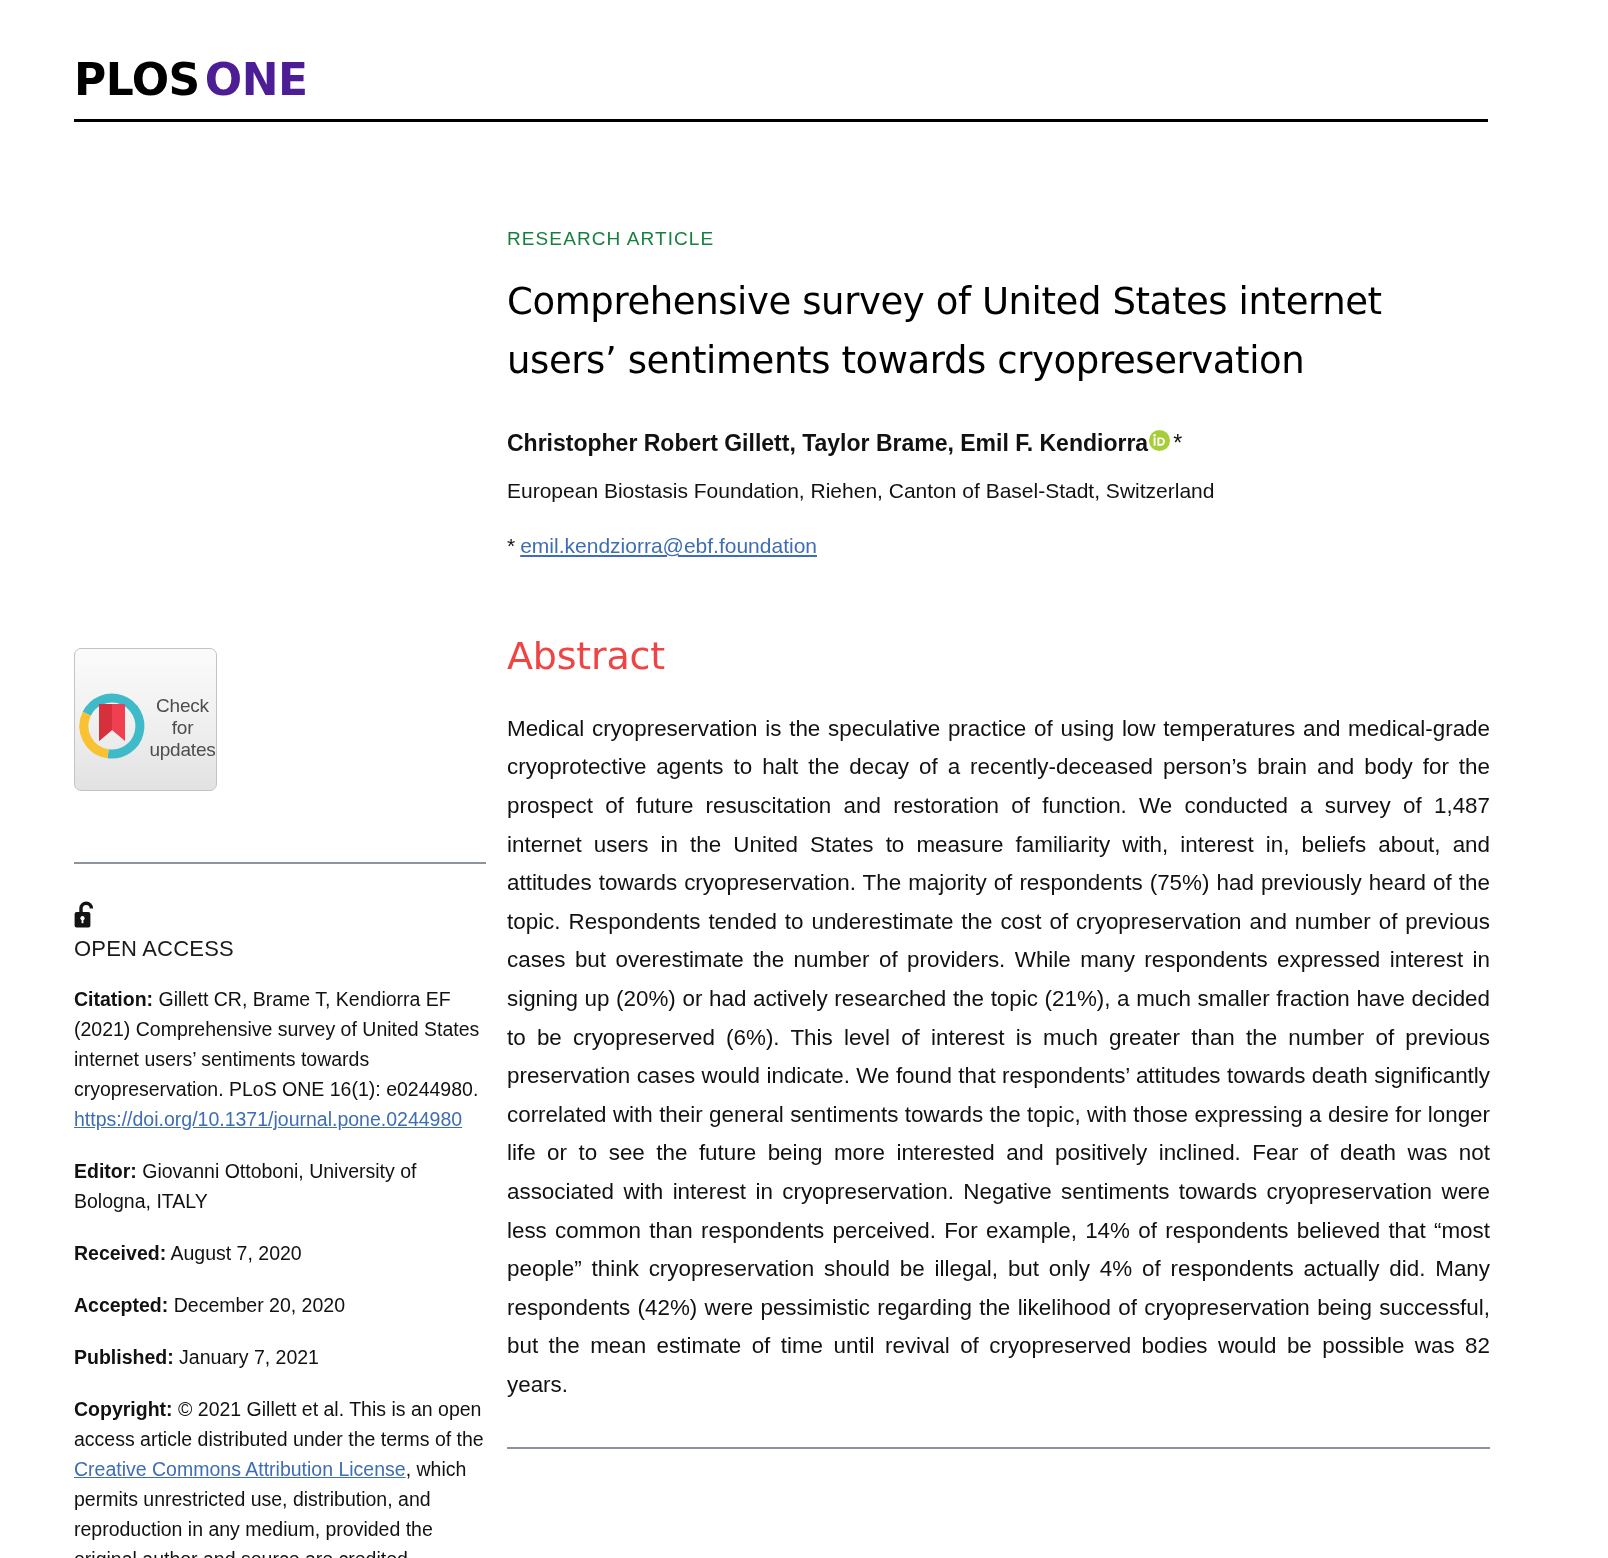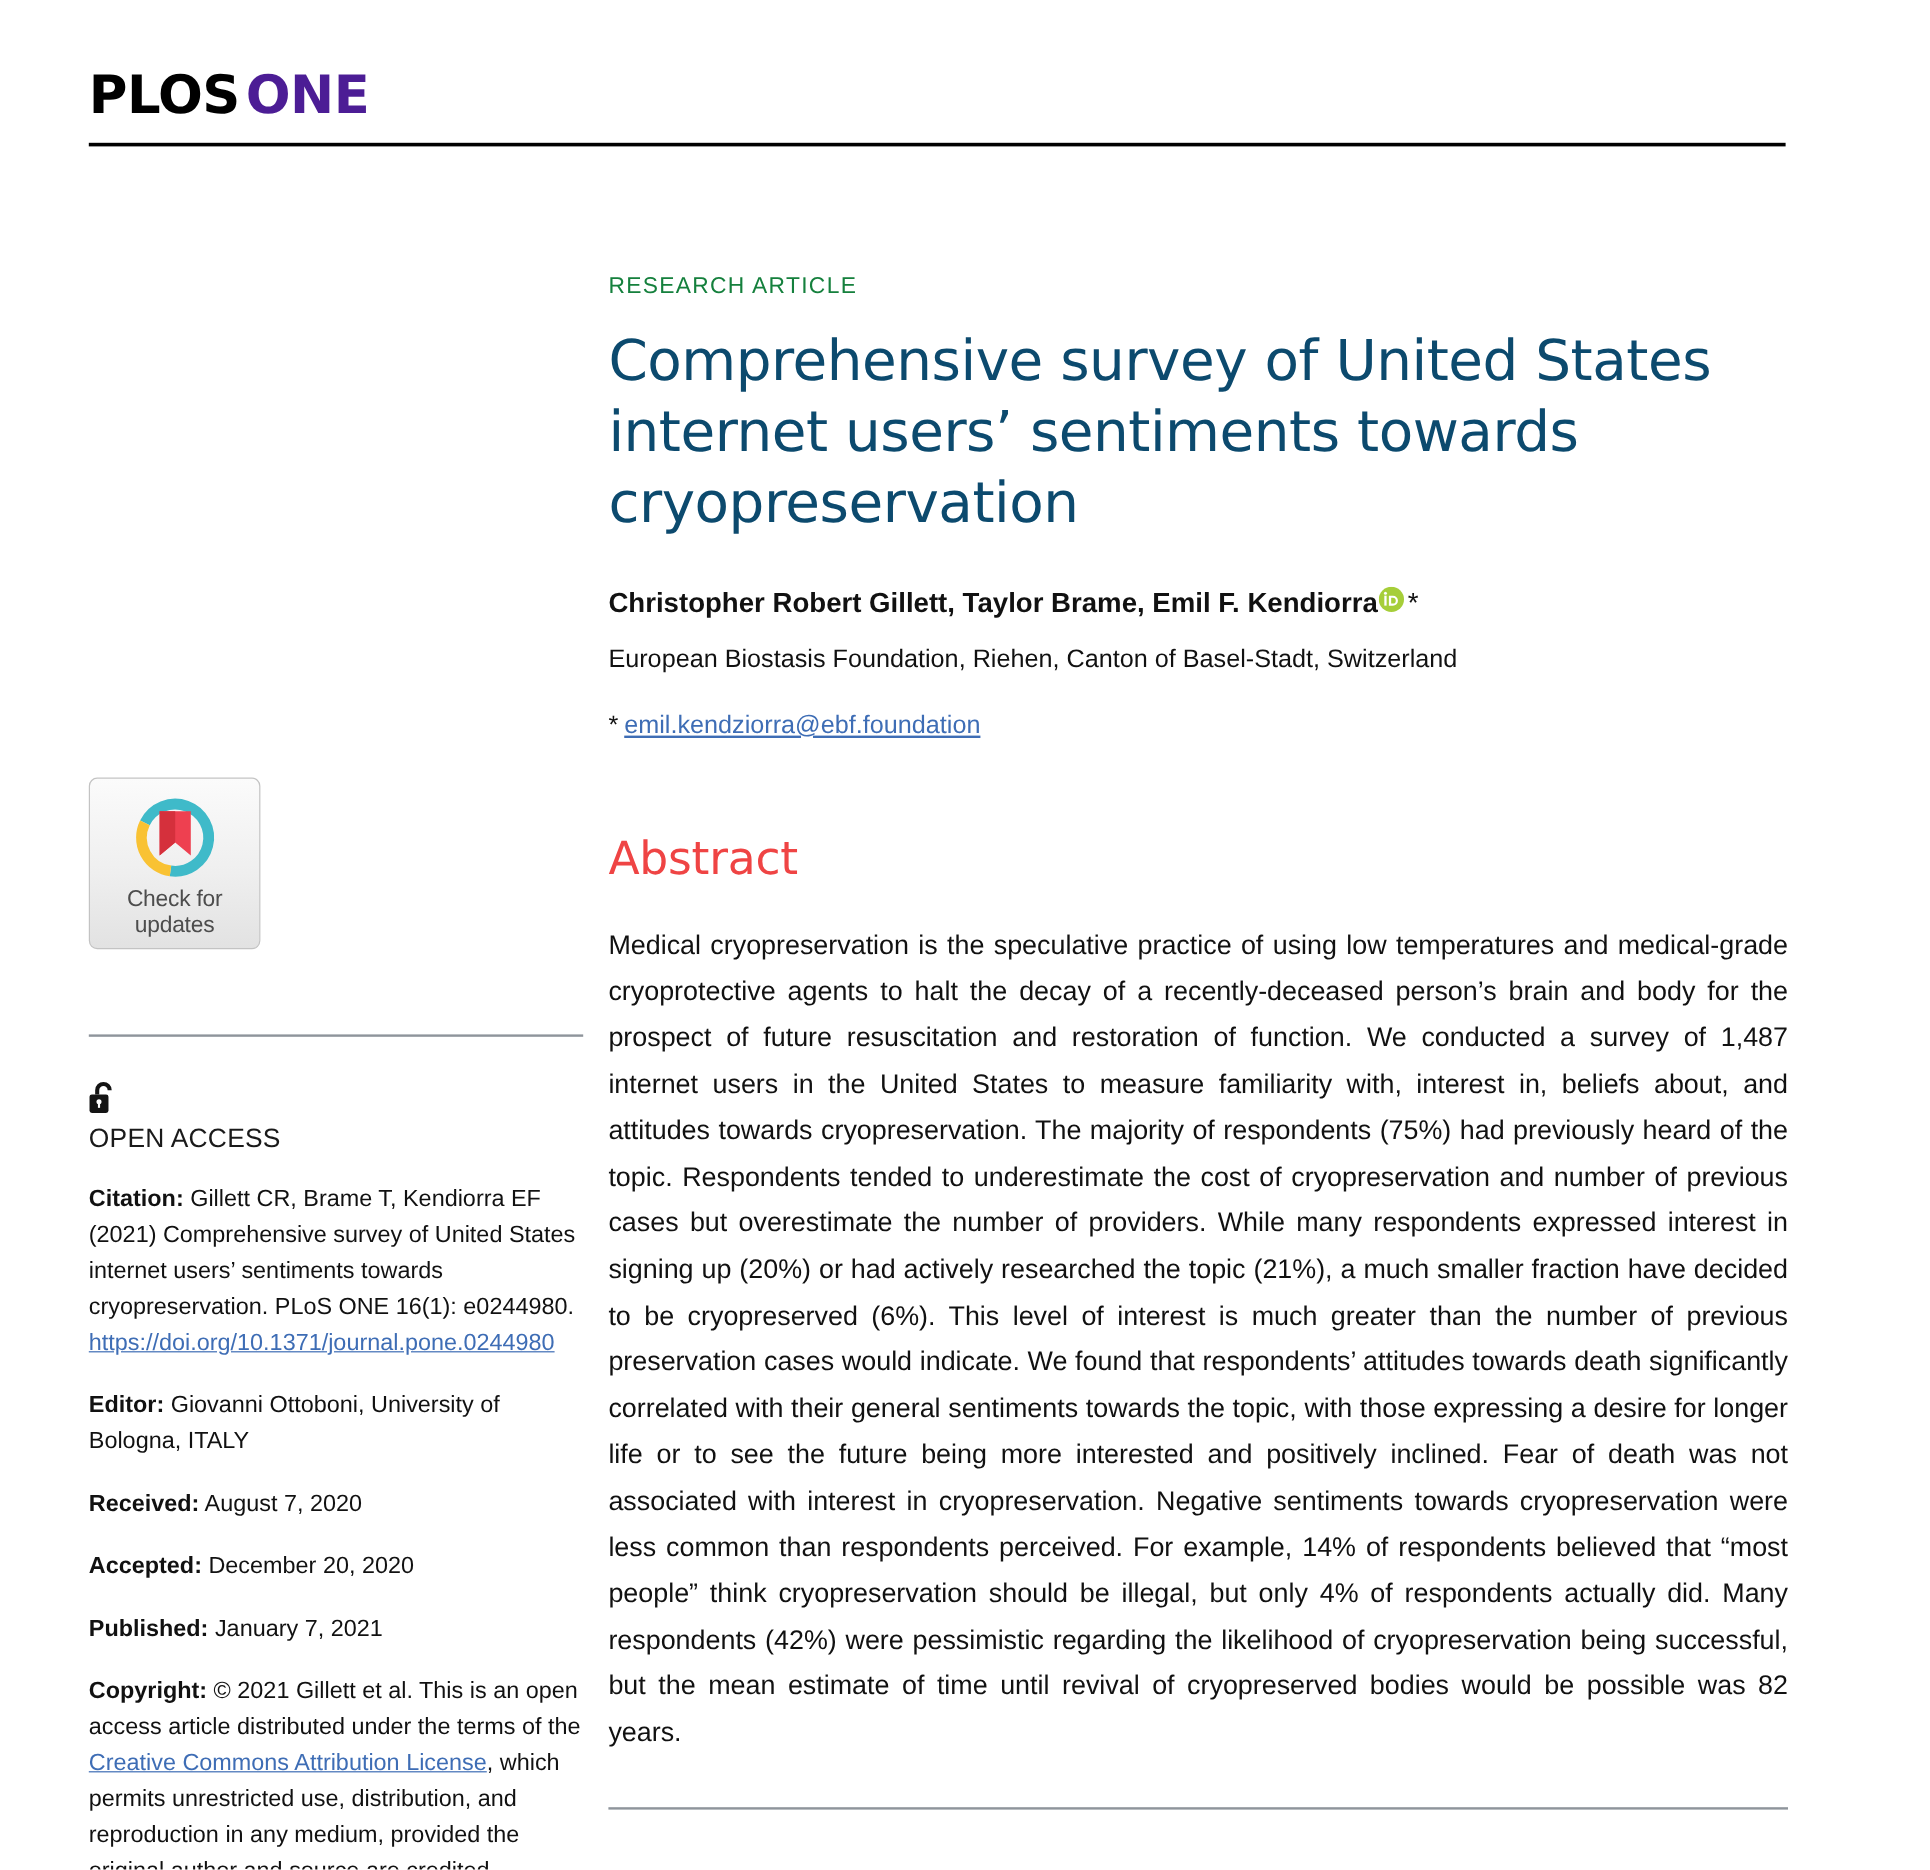--- a/index.html
+++ b/index.html
@@ -57,21 +57,21 @@
 
   
   .crossmark {
     width: 143px;
     height: 143px;
     border: 1px solid #c3c3c3;
     border-radius: 7px;
     background: linear-gradient(180deg, #fbfbfb 0%, #efefef 55%, #e2e2e2 100%);
     position: relative;
     display: flex;
-    flex-direction: column;
+    flex-direction: row;
     align-items: center;
     padding-top: 12px;
   }
   .crossmark-ring {
     position: relative;
     width: 74px;
     height: 74px;
   }
   .crossmark-ring svg { display: block; }
   .crossmark-label {
@@ -127,24 +127,24 @@
   .kicker {
     font-family: "Liberation Sans", sans-serif;
     font-size: 19px;
     letter-spacing: 1.1px;
     color: #15803d;
   }
   .article-title {
     margin-top: 22px;
     font-family: "DejaVu Sans", sans-serif;
     font-weight: 400;
-    font-size: 47px;
+    font-size: 37px;
     line-height: 59px;
     letter-spacing: -0.4px;
-    color: #0c4a6e;
+    color: #000000;
   }
   .authors {
     margin-top: 38px;
     font-family: "Liberation Sans", sans-serif;
     font-weight: 700;
     font-size: 23px;
     line-height: 30px;
     color: #111111;
     display: flex;
     align-items: center;

